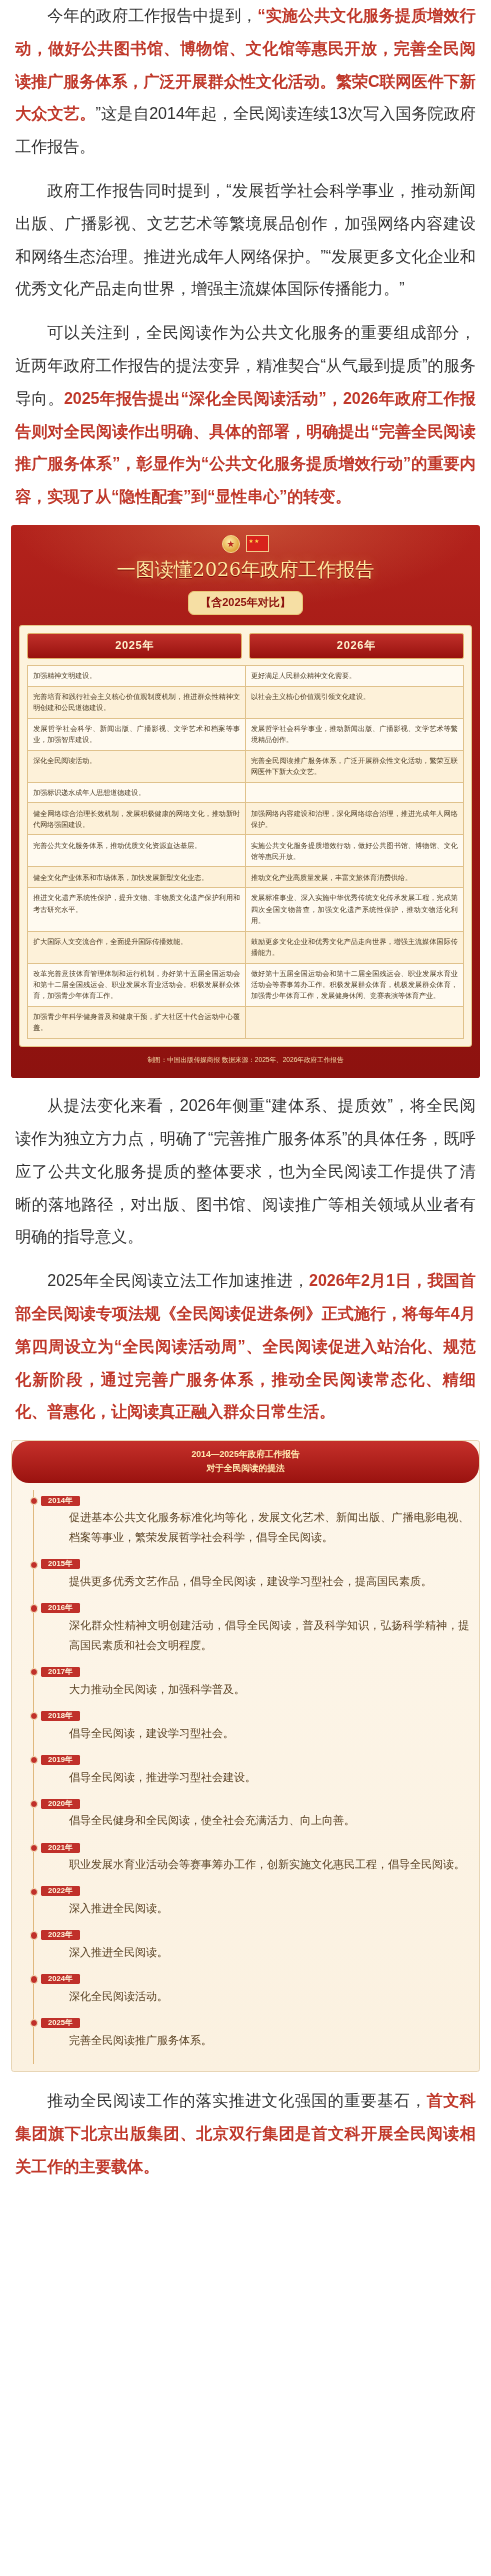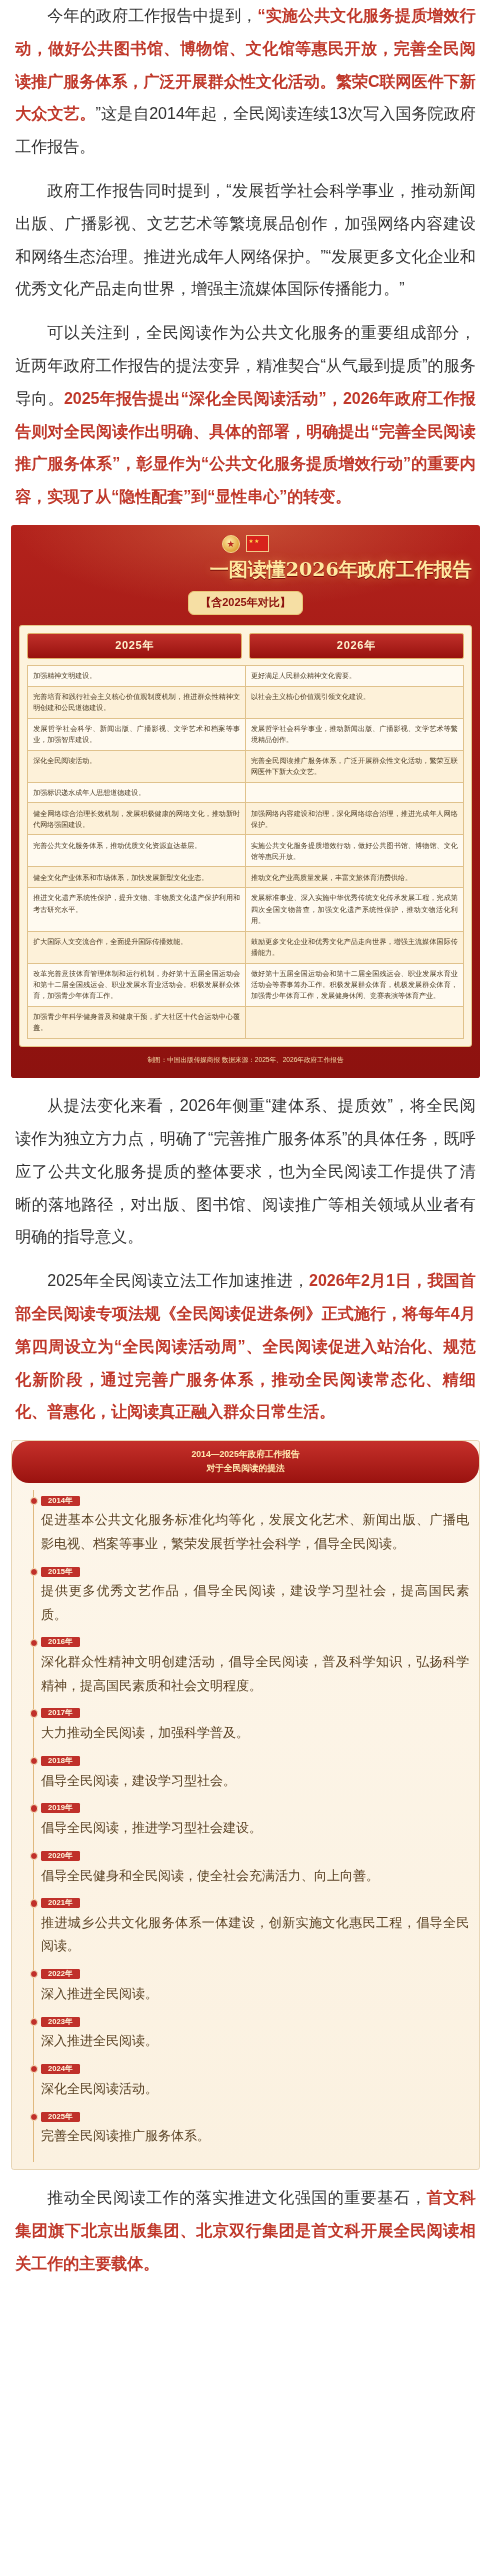--- a/index.html
+++ b/index.html
@@ -53,22 +53,22 @@
   }
   .emblem-flag {
     width:23.6px;height:16.7px;background:#d8221c;border:0.7px solid #f0c98a;
     position:relative;
   }
   .emblem-flag:after{
     content:"★★"; position:absolute; left:2.1px; top:2.1px;
     font-size:5.6px; color:#ffd84d; letter-spacing:0.7px;
   }
   .poster-title {
-    text-align:right; position:relative; z-index:2;
-    color:#ffe9a0; font-weight:bold;
+    text-align:center; position:relative; z-index:2;
+    color:#ffe9a0; font-weight:normal;
     font-size:19px; line-height:1.35;
     text-shadow: 0 1.4px 0 #7d0f0c, 0 0 9.7px rgba(255,190,90,.45);
     margin: 2.8px 0 1.4px 0;
     font-family:"DejaVu Serif", serif;
   }
   .poster-title .l2 { display:block; }
   .poster-sub {
     text-align:center; position:relative; z-index:2;
     margin:7px auto 9.7px auto;
     color:#8d120f; background:#f6dfa4;
@@ -141,22 +141,23 @@
     padding:0 7px; border-radius:1.4px;
     margin-bottom:2.8px;
     text-align:right;
   }
   .tl-item:before{
     content:""; position:absolute; left:8.3px; top:4.2px;
     width:6.2px;height:6.2px;border-radius:50%;
     background:#c0302a; border:1.4px solid #f7e3bd;
   }
   .tl-text {
-    font-size:13px; line-height:1.8; color:#5a4224;
+    font-size:11px; line-height:1.8; color:#5a4224;
     text-align:justify;
+    margin-left:28px;
   }
 </style>
 </head>
 <body>
 
 <div class="page">
 
   <div id="intro">
       <div class="para"><span>今年的政府工作报告中提到，</span><span class="hl">“实施公共文化服务提质增效行动，做好公共图书馆、博物馆、文化馆等惠民开放，完善全民阅读推广服务体系，广泛开展群众性文化活动。繁荣С联网医件下新大众文艺。</span><span>”这是自2014年起，全民阅读连续13次写入国务院政府工作报告。</span></div>
       <div class="para"><span>政府工作报告同时提到，“发展哲学社会科学事业，推动新闻出版、广播影视、文艺艺术等繁境展品创作，加强网络内容建设和网络生态治理。推进光成年人网络保护。”“发展更多文化企业和优秀文化产品走向世界，增强主流媒体国际传播能力。”</span></div>
@@ -250,21 +251,21 @@
       <div>对于全民阅读的提法</div>
     </div>
     <div class="tl-body" id="tl-body">
         <div class="tl-item"><div class="tl-year">2014年</div><div class="tl-text">促进基本公共文化服务标准化均等化，发展文化艺术、新闻出版、广播电影电视、档案等事业，繁荣发展哲学社会科学，倡导全民阅读。</div></div>
         <div class="tl-item"><div class="tl-year">2015年</div><div class="tl-text">提供更多优秀文艺作品，倡导全民阅读，建设学习型社会，提高国民素质。</div></div>
         <div class="tl-item"><div class="tl-year">2016年</div><div class="tl-text">深化群众性精神文明创建活动，倡导全民阅读，普及科学知识，弘扬科学精神，提高国民素质和社会文明程度。</div></div>
         <div class="tl-item"><div class="tl-year">2017年</div><div class="tl-text">大力推动全民阅读，加强科学普及。</div></div>
         <div class="tl-item"><div class="tl-year">2018年</div><div class="tl-text">倡导全民阅读，建设学习型社会。</div></div>
         <div class="tl-item"><div class="tl-year">2019年</div><div class="tl-text">倡导全民阅读，推进学习型社会建设。</div></div>
         <div class="tl-item"><div class="tl-year">2020年</div><div class="tl-text">倡导全民健身和全民阅读，使全社会充满活力、向上向善。</div></div>
-        <div class="tl-item"><div class="tl-year">2021年</div><div class="tl-text">推进城乡公共文化服务体系一体建设，创新实施文化惠民工程，倡导全民阅读。</div></div>
+        <div class="tl-item"><div class="tl-year">2021年</div><div class="tl-text">职业发展水育业活动会等赛事筹办工作，创新实施文化惠民工程，倡导全民阅读。</div></div>
         <div class="tl-item"><div class="tl-year">2022年</div><div class="tl-text">深入推进全民阅读。</div></div>
         <div class="tl-item"><div class="tl-year">2023年</div><div class="tl-text">深入推进全民阅读。</div></div>
         <div class="tl-item"><div class="tl-year">2024年</div><div class="tl-text">深化全民阅读活动。</div></div>
         <div class="tl-item"><div class="tl-year">2025年</div><div class="tl-text">完善全民阅读推广服务体系。</div></div>
       </div>
   </div>
 
   <div id="outro">
       <div class="para"><span>推动全民阅读工作的落实推进文化强国的重要基石，</span><span class="hl">首文科集团旗下北京出版集团、北京双行集团是首文科开展全民阅读相关工作的主要载体。</span></div>
     </div>

